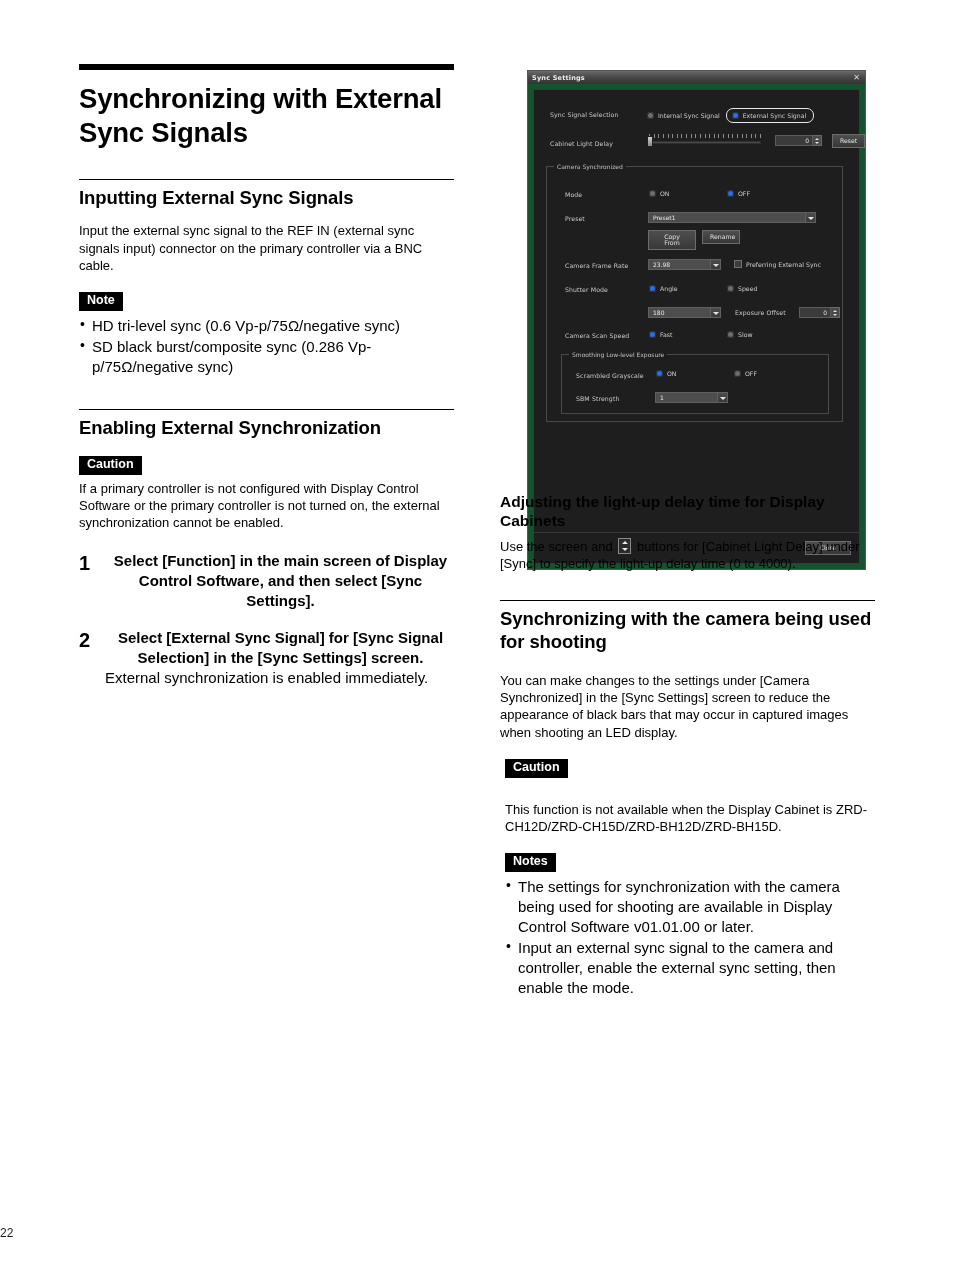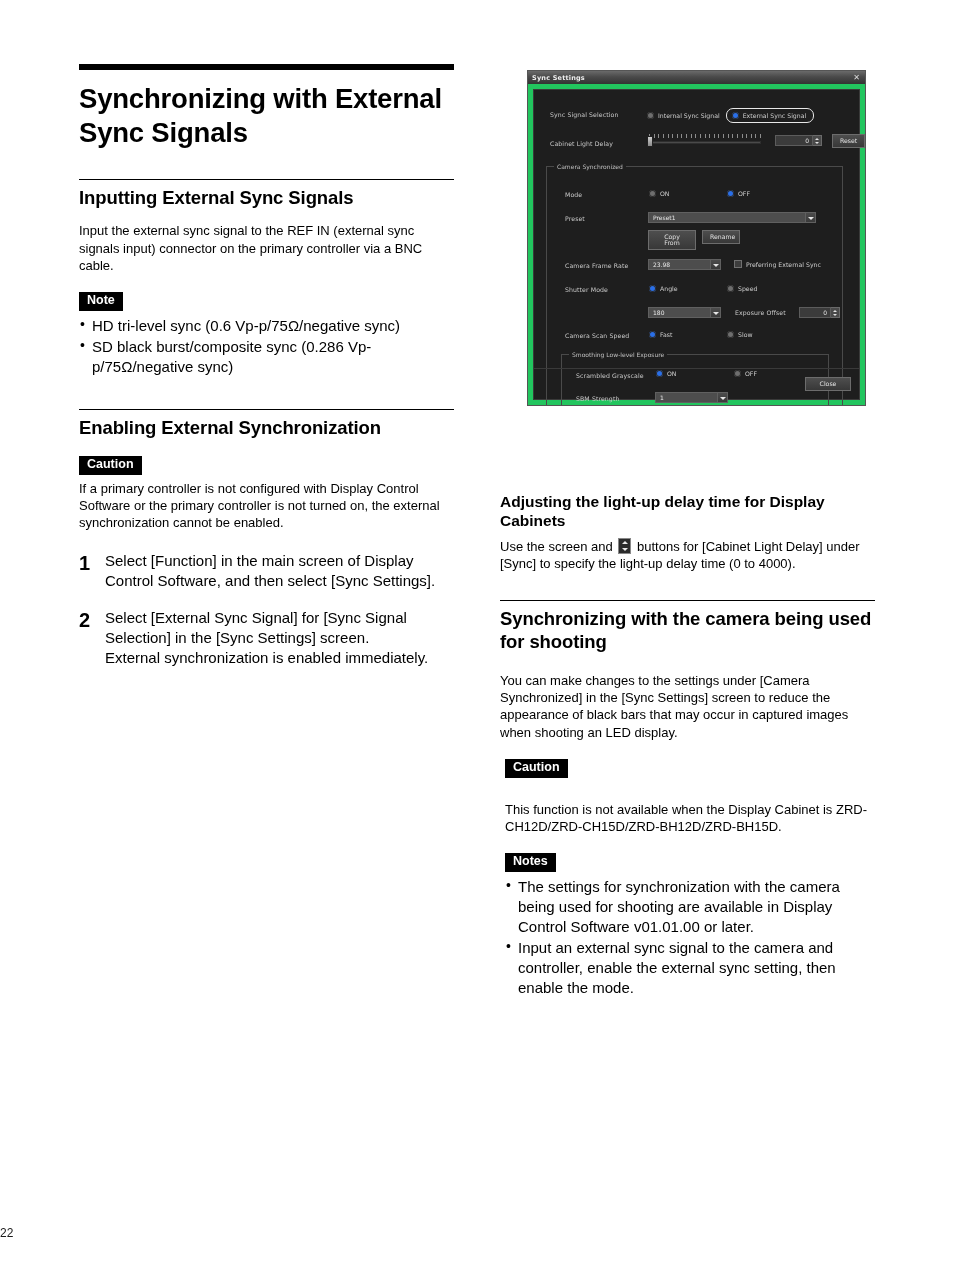--- a/index.html
+++ b/index.html
@@ -117,22 +117,23 @@
     width: 26px;
     flex: 0 0 26px;
     line-height: 1.25;
   }
   .step-body {
     flex: 1 1 auto;
     font-size: 15px;
     line-height: 1.33;
   }
   .step-body .lead {
-    font-weight: normal;
+    font-weight: bold;
     display: block;
+    text-align: center;
   }
   .step-body .follow {
     display: block;
     font-weight: normal;
   }
 
   
   .inline-spin {
     display: inline-block;
     width: 11px;
@@ -159,22 +160,22 @@
     bottom: 2px;
     border-top: 3.5px solid #e8e8e8;
   }
 
   
   .shot {
     position: absolute;
     left: 527px;
     top: 70px;
     width: 339px;
-    height: 336px;
-    background: #22c55e;
+    height: 500px;
+    background: #14532d;
     border: 1px solid #555;
     box-sizing: border-box;
     font-family: "DejaVu Sans", sans-serif;
     color: #d2d2d2;
     overflow: hidden;
   }
   .shot-titlebar {
     height: 13px;
     background: linear-gradient(to bottom, #6a6a6a 0%, #4a4a4a 45%, #333 100%);
     display: flex;

